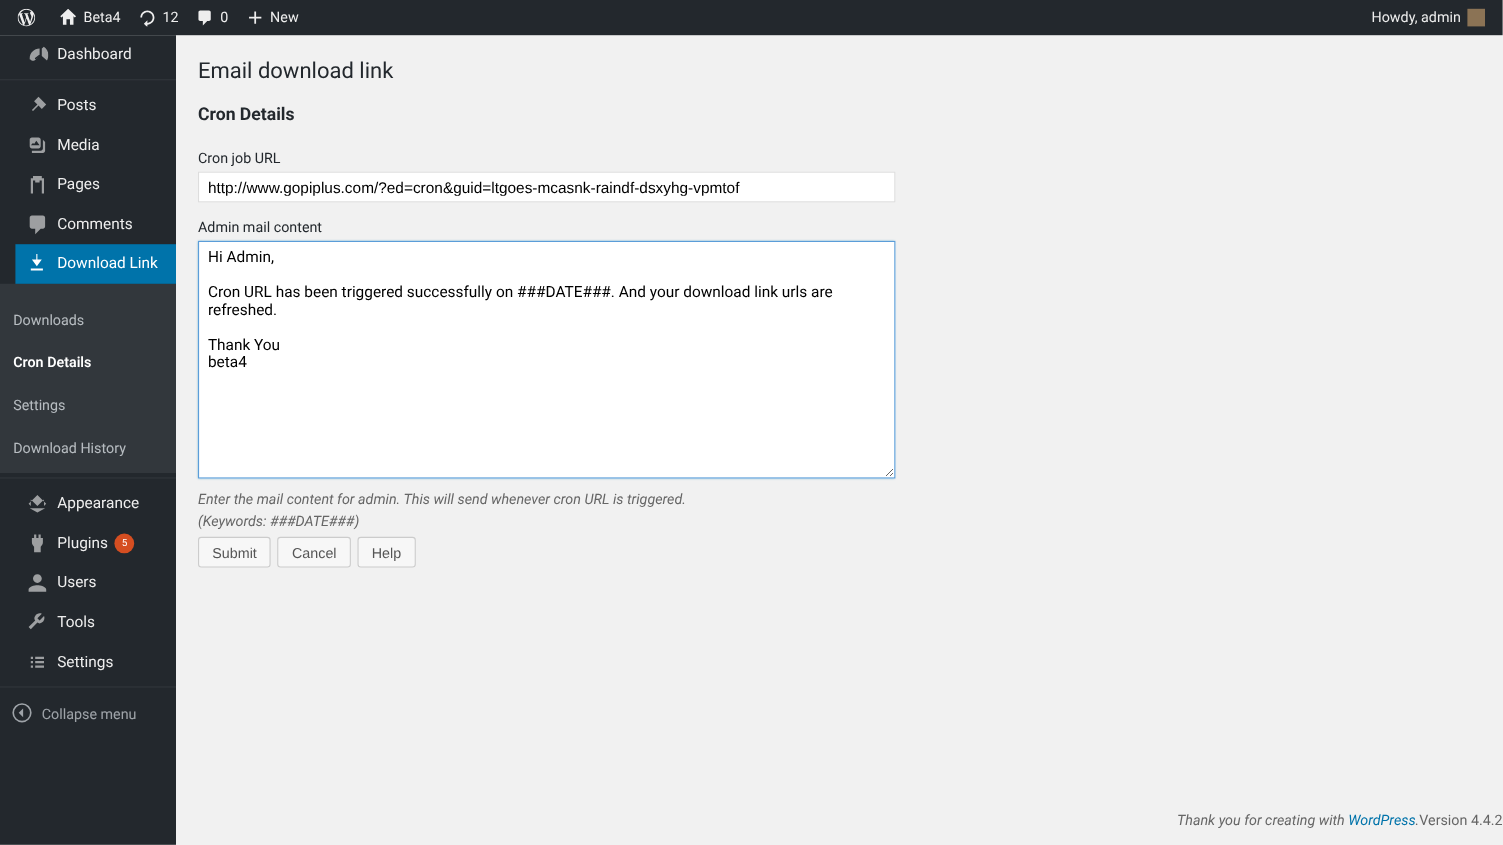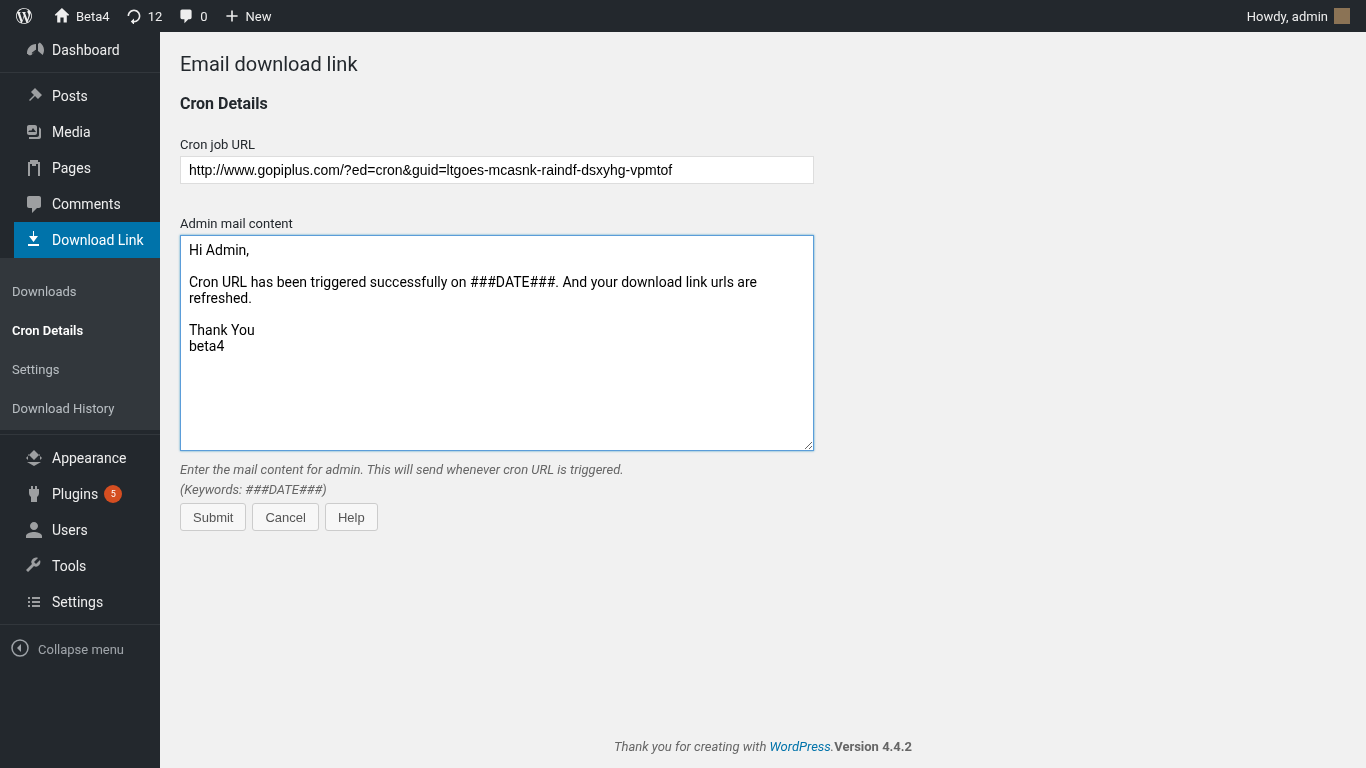--- a/index.html
+++ b/index.html
@@ -32,23 +32,23 @@
 h1.page-title { font-size: 20px; font-weight: 400; color: #23282d; margin: 10px 0 18px 0; }
 h2.section-title { font-size: 16px; font-weight: 700; color: #23282d; margin: 0 0 24px 0; }
 .form-label { font-size: 13px; color: #23282d; margin-bottom: 4px; }
 .form-input { width: 634px; padding: 4px 8px; font-size: 14px; border: 1px solid #ddd; background: #fff; height: 28px; }
 .form-textarea { width: 634px; height: 216px; padding: 6px 8px; font-size: 14px; border: 1px solid #5b9dd9; background: #fff; font-family: inherit; resize: both; box-shadow: 0 0 2px rgba(30,140,190,0.8); outline: none; }
 .form-help { font-size: 13px; font-style: italic; color: #666; margin-top: 6px; line-height: 1.5; }
 .button-row { margin-top: 4px; display: flex; gap: 6px; }
 .button { padding: 0 12px; height: 28px; border: 1px solid #ccc; background: #f7f7f7; color: #555; font-size: 13px; cursor: pointer; border-radius: 3px; }
 
 
-.footer { position: absolute; bottom: 0; left: 0; right: 0; padding: 14px 0; display: flex; justify-content: center; font-size: 13px; color: #666; font-style: italic; }
+.footer { position: absolute; bottom: 0; left: 0; right: 0; padding: 14px 0; display: flex; justify-content: flex-end; font-size: 13px; color: #666; font-style: italic; }
 .footer a { color: #0073aa; text-decoration: none; }
-.footer .version { font-style: normal; font-weight: bold; }
+.footer .version { font-style: normal; }
 
 svg { width: 16px; height: 16px; fill: currentColor; }
 .mi-icon svg { width: 20px; height: 20px; }
 </style>
 </head>
 <body>
 
 <div class="adminbar">
   <div class="ab-item">
     <span class="ab-icon">
@@ -204,21 +204,21 @@
   </div>
 </div>
 
 <div class="content">
   <h1 class="page-title">Email download link</h1>
   <h2 class="section-title">Cron Details</h2>
 
   <div class="form-label">Cron job URL</div>
   <input type="text" class="form-input" readonly="" value="http://www.gopiplus.com/?ed=cron&amp;guid=ltgoes-mcasnk-raindf-dsxyhg-vpmtof" style="">
 
-  <div class="form-label" style="margin-top:32px">Admin mail content</div>
+  <div class="form-label" style="margin-top:16px">Admin mail content</div>
   <textarea class="form-textarea" style="">Hi Admin,
 
 Cron URL has been triggered successfully on ###DATE###. And your download link urls are refreshed.
 
 Thank You
 beta4</textarea>
   <div class="form-help">
     <div>Enter the mail content for admin. This will send whenever cron URL is triggered.</div>
     <div>(Keywords: ###DATE###)</div>
   </div>

